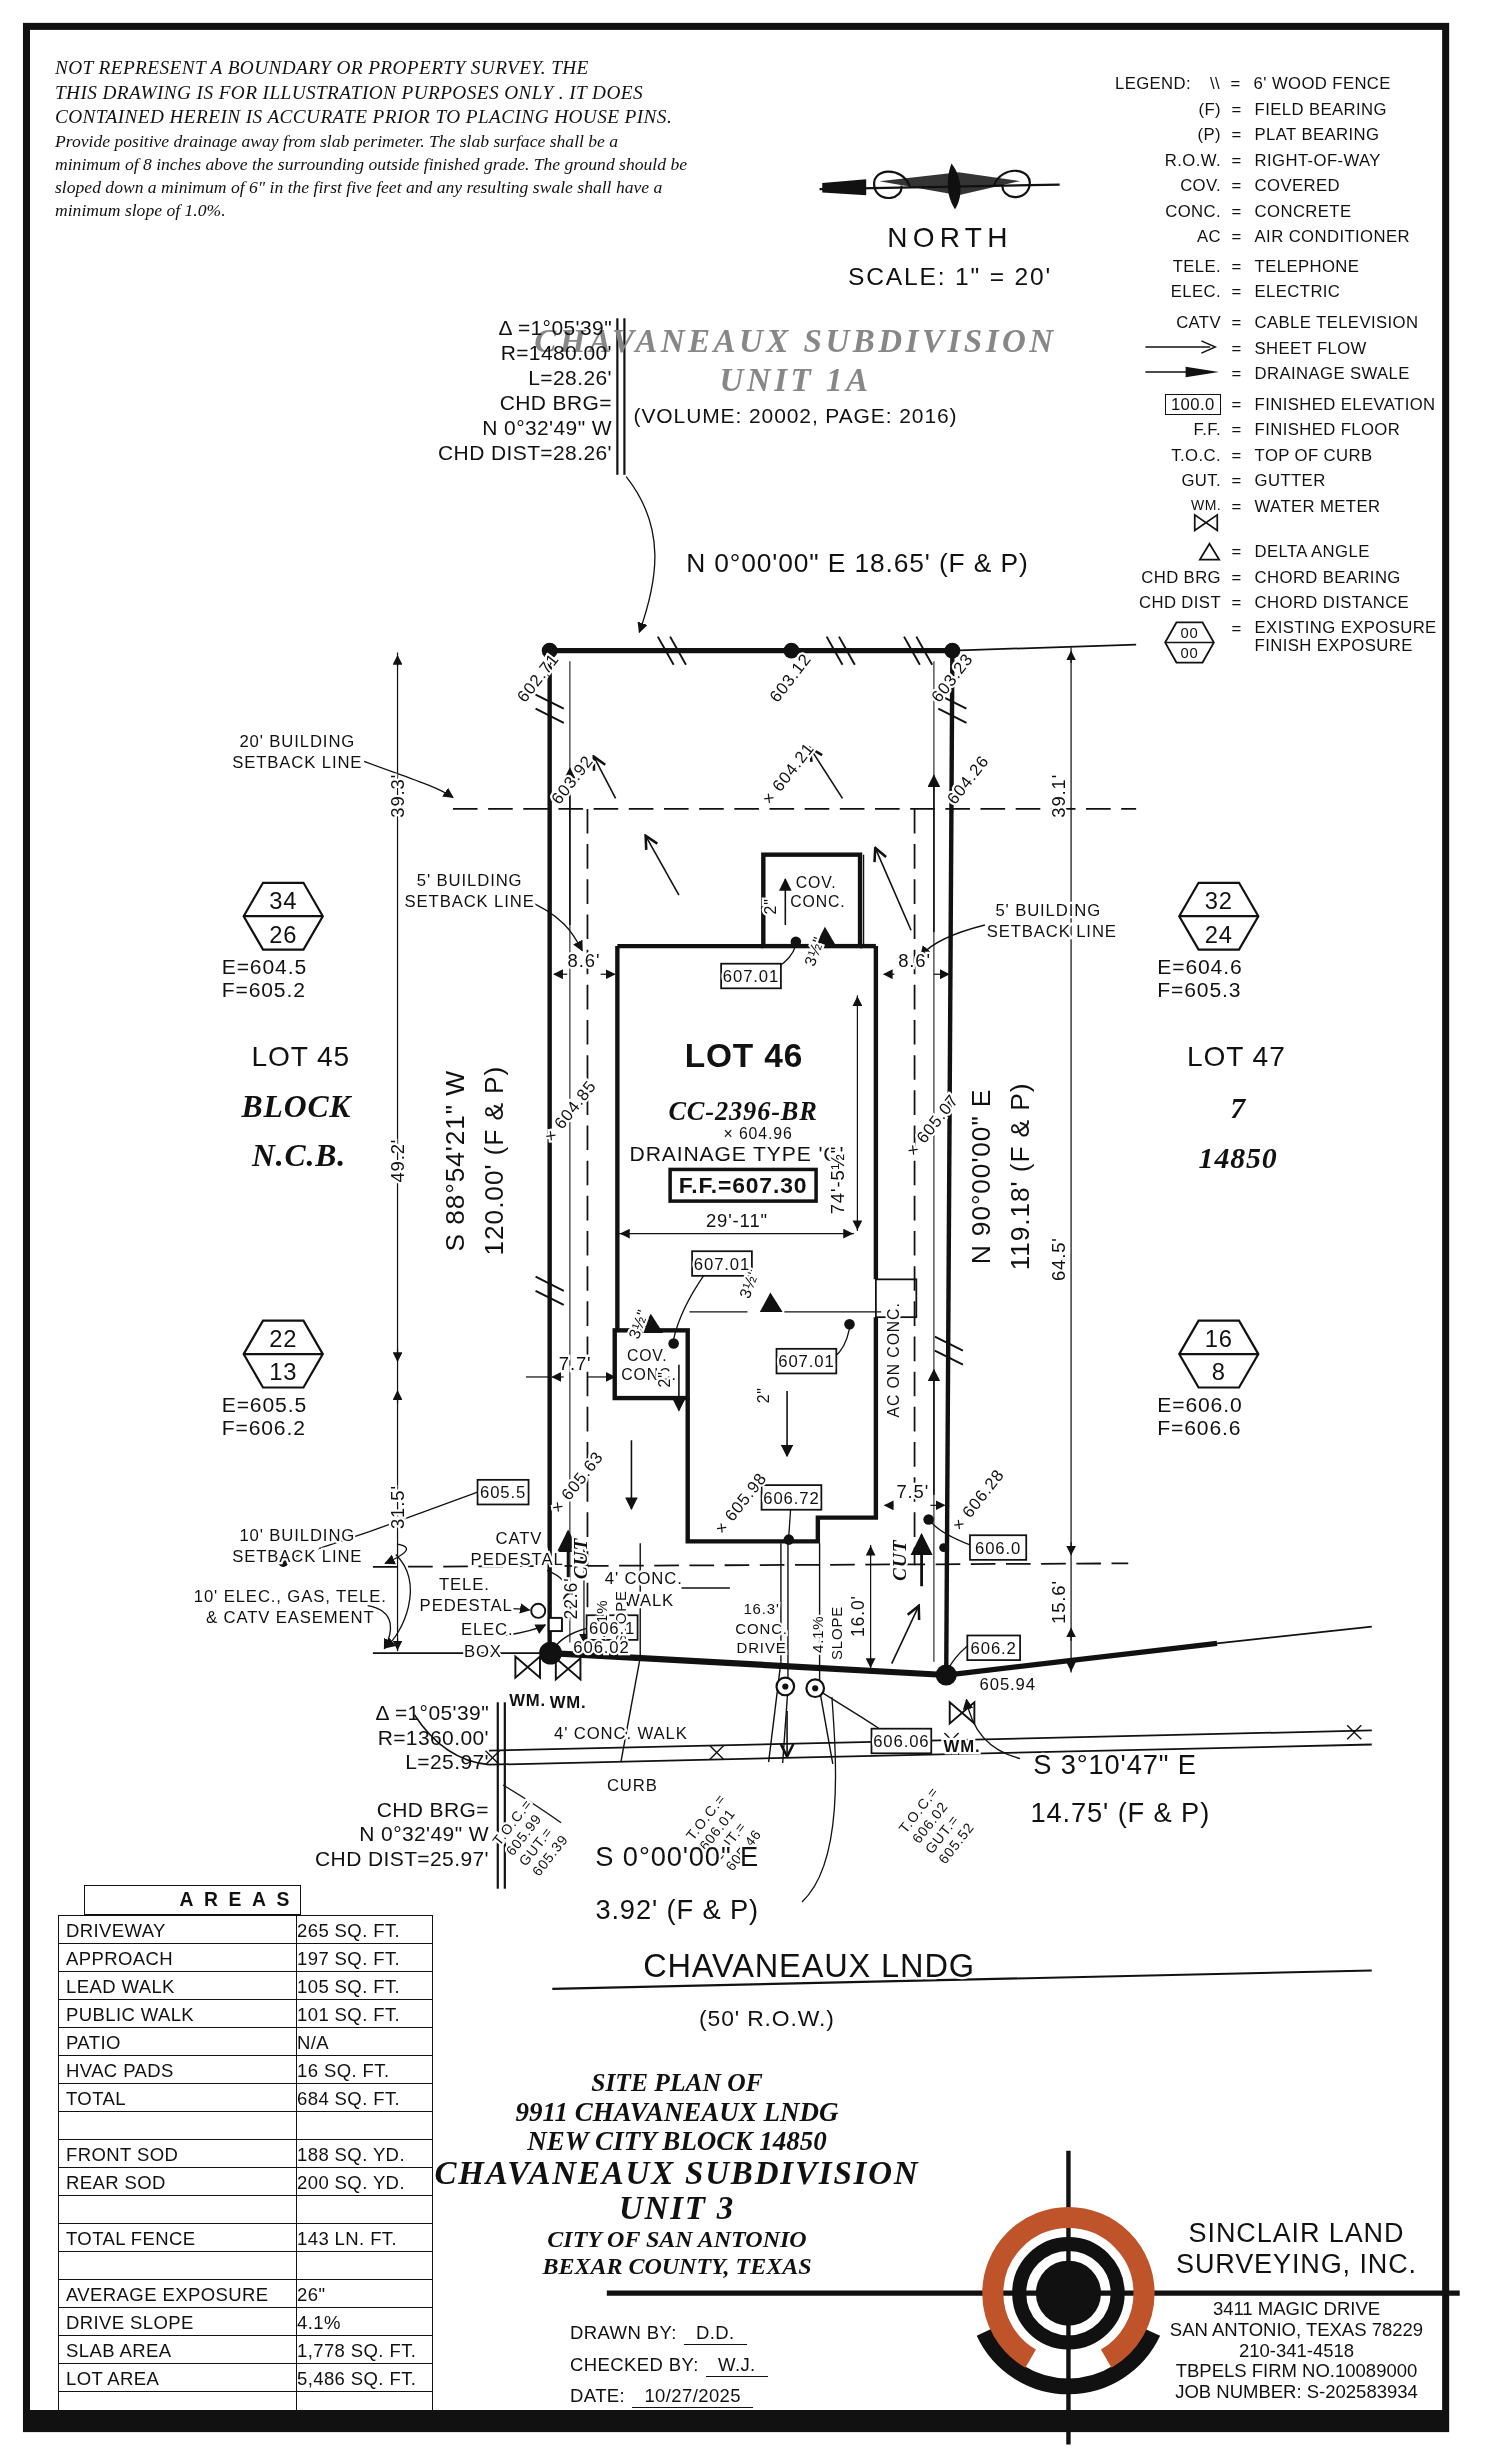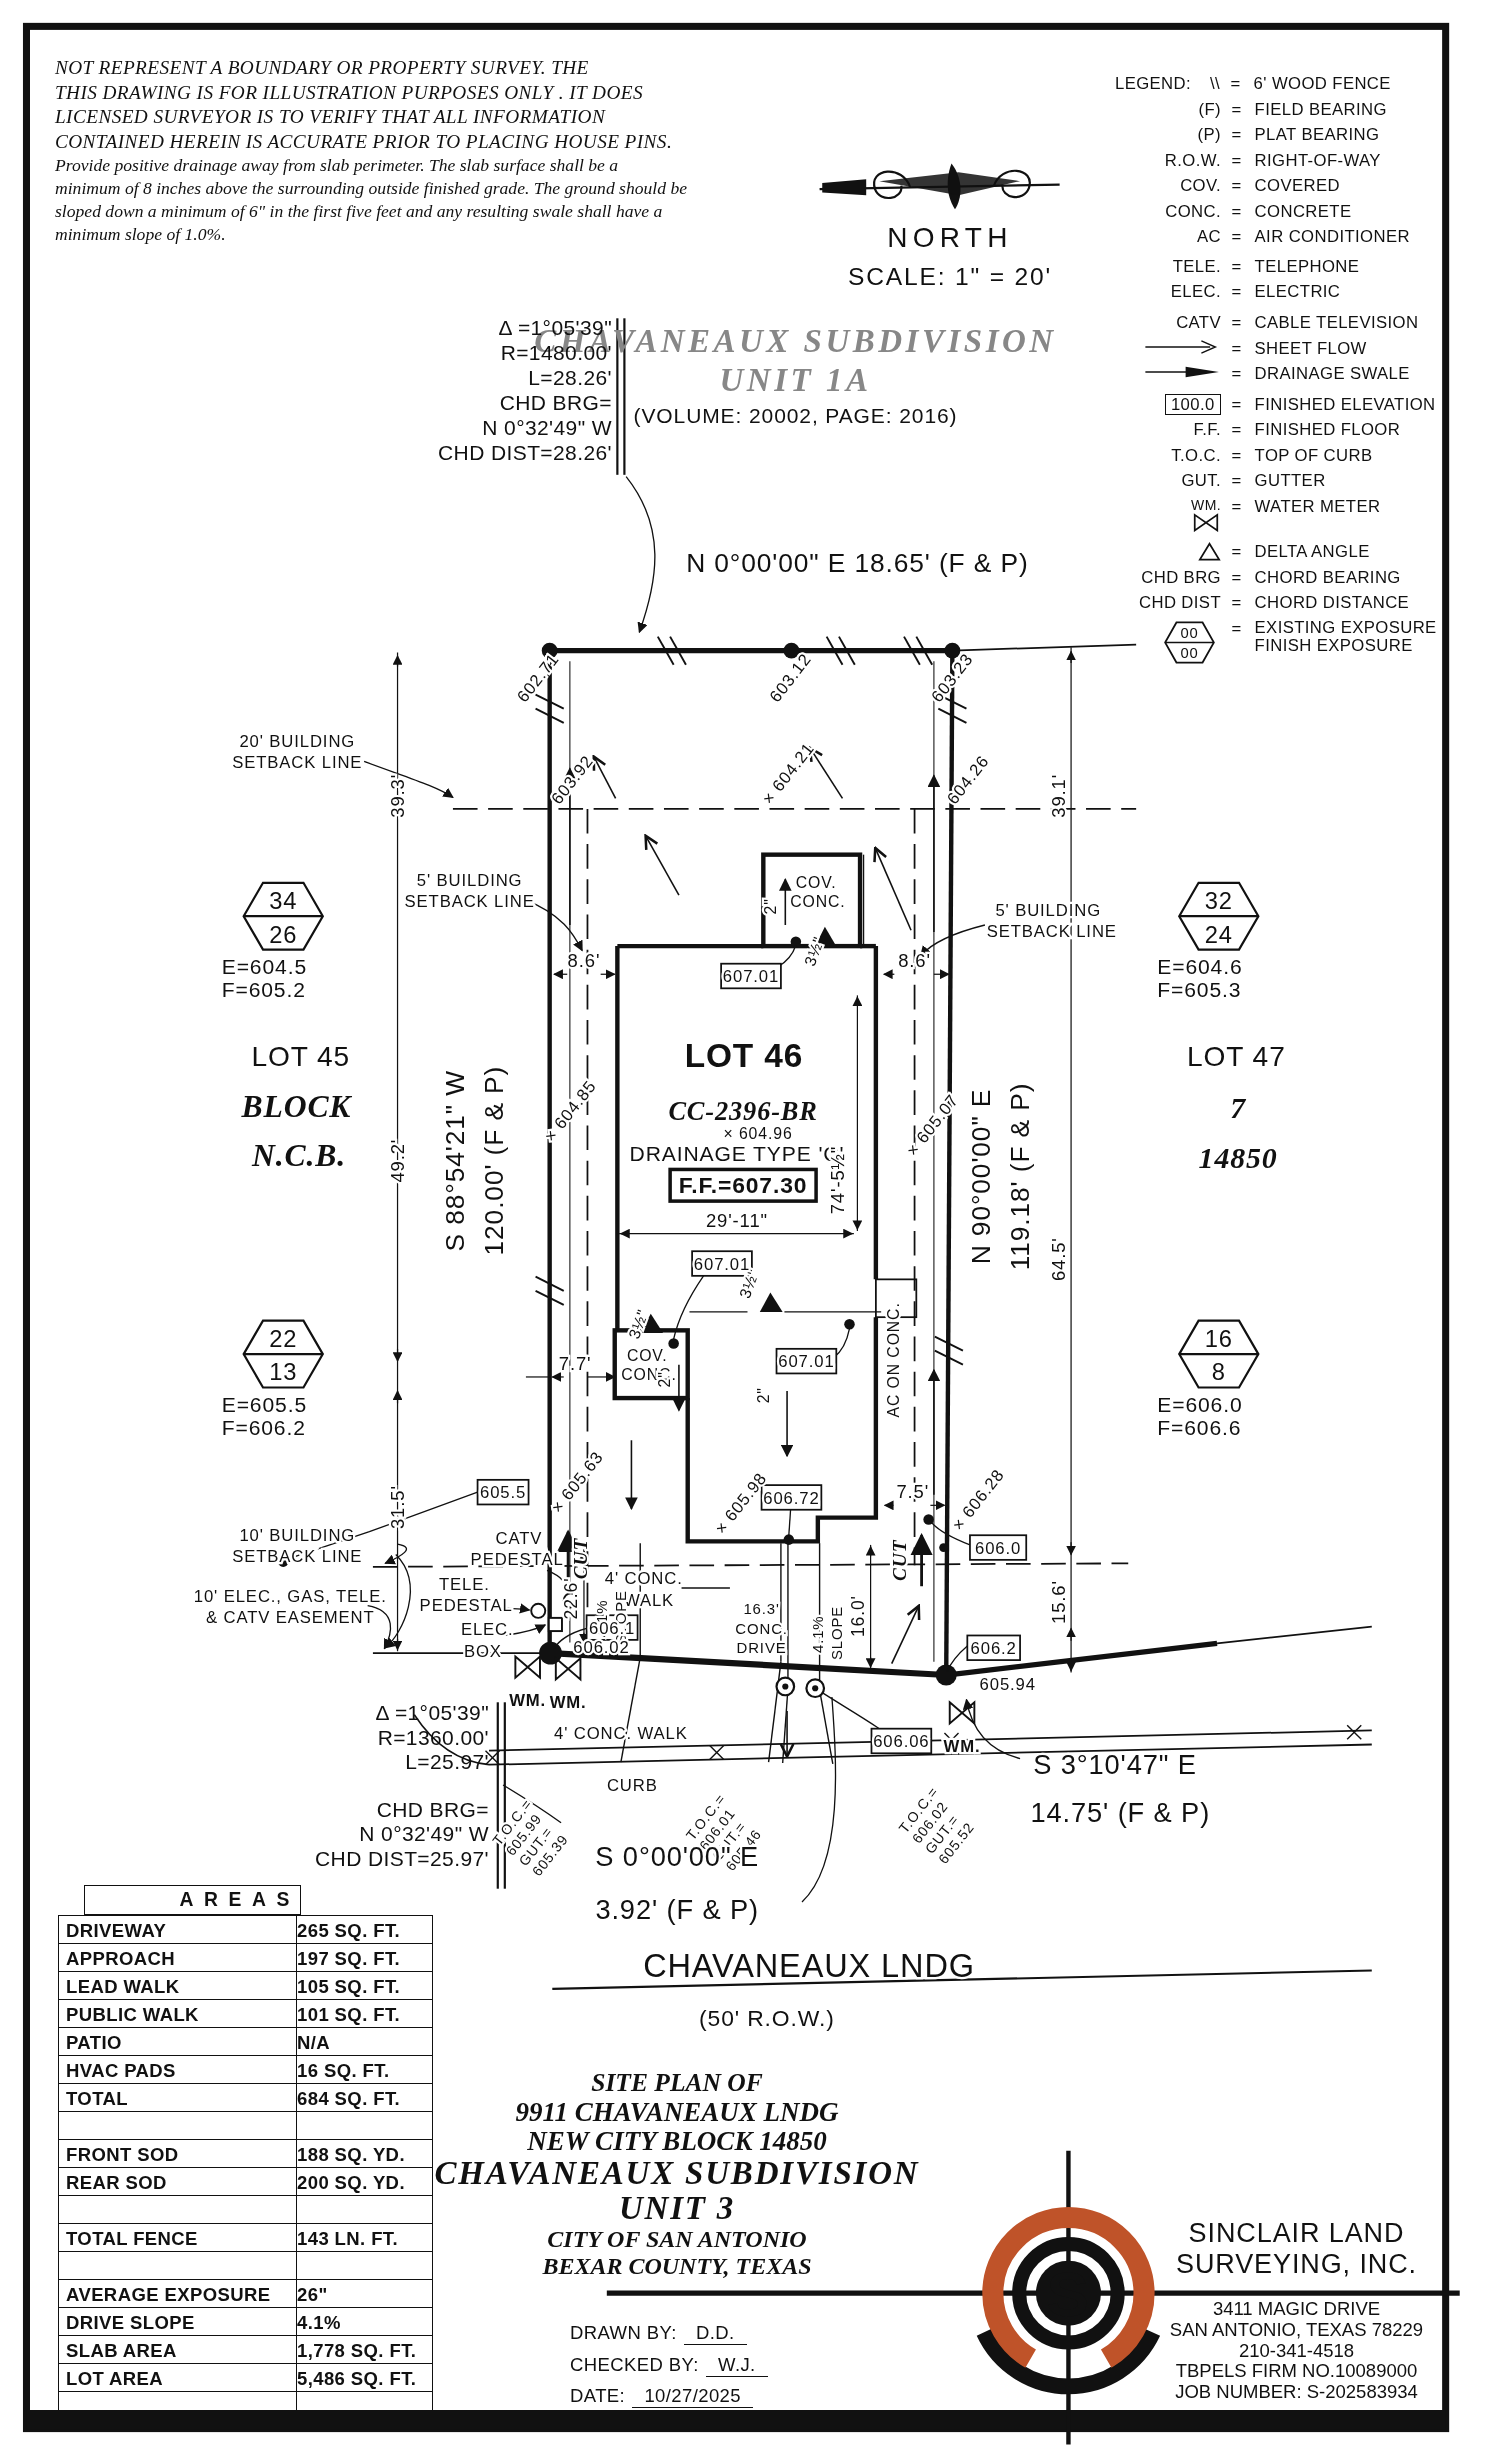--- a/index.html
+++ b/index.html
@@ -28,21 +28,21 @@
   .curveblk{width:317px;text-align:right;font-size:21px;line-height:25px;letter-spacing:0.4px;white-space:nowrap;}
   .curveTop{left:295px;top:315px;}
   .curveBottom{left:172px;top:1701px;line-height:24.6px;}
   .curveBottom .gap{margin-top:23px;}
   .north{left:818px;top:222px;width:264px;text-align:center;}
   .north .n1{font-size:28px;letter-spacing:5.3px;}
   .north .n2{font-size:24.6px;letter-spacing:1.8px;margin-top:8.8px;}
   
   .areasHdr{left:84px;top:1885px;width:215px;height:28px;border:1.8px solid #111;text-align:right;font-size:19.3px;font-weight:bold;letter-spacing:10.6px;line-height:28px;}
   .areas{left:58px;top:1915px;width:373px;border:1.8px solid #111;border-bottom:none;}
-  .ar-row{display:flex;height:27px;border-bottom:1.8px solid #111;font-size:18.5px;font-weight:700;letter-spacing:0.4px;}
+  .ar-row{display:flex;height:27px;border-bottom:1.8px solid #111;font-size:18.5px;font-weight:400;letter-spacing:0.4px;}
   .ar-l{flex:0 0 230px;border-right:1.8px solid #111;padding:3.5px 0 0 7px;}
   .ar-v{flex:1;text-align:left;padding:3.5px 7px 0 0;}
   
   .titleblock{left:413px;top:2068px;width:528px;text-align:center;font-family:"Liberation Serif",serif;font-style:italic;font-weight:bold;}
   .tb1{font-size:25.5px;line-height:30px;}
   .tb2{font-size:27px;line-height:29px;}
   .tb5{font-size:33px;line-height:35px;letter-spacing:1.8px;}
   .tb7{font-size:24px;line-height:27px;}
   .drawn{left:570px;top:2322px;width:290px;font-size:18.5px;letter-spacing:0.4px;}
   .dr-row{margin-bottom:9.7px;white-space:nowrap;}
@@ -475,21 +475,20 @@
     <circle cx="1215" cy="2608" r="86" fill="none" stroke="#bf5329" stroke-width="24" pathLength="360" stroke-dasharray="300 60" stroke-dashoffset="-120"></circle>
     <circle cx="1215" cy="2608" r="56" fill="none" stroke="#111" stroke-width="16"></circle>
     <circle cx="1215" cy="2608" r="37" fill="#111"></circle>
     <text class="noh" x="1215" y="2634" font-size="72" font-weight="bold" text-anchor="middle" fill="#bf5329" font-family="Liberation Serif, serif">S</text>
   </g>
 </svg>
 
 <div class="abs disclaimer">
   <div class="p1">NOT REPRESENT A BOUNDARY OR PROPERTY SURVEY. THE</div>
   <div class="p1">THIS DRAWING IS FOR ILLUSTRATION PURPOSES ONLY . IT DOES</div>
-  <div class="p1">LICENSED SURVEYOR IS TO VERIFY THAT ALL INFORMATION</div>
   <div class="p1">CONTAINED HEREIN IS ACCURATE PRIOR TO PLACING HOUSE PINS.</div>
   <div class="p2">Provide positive drainage away from slab perimeter. The slab surface shall be a</div>
   <div class="p2">minimum of 8 inches above the surrounding outside finished grade. The ground should be</div>
   <div class="p2">sloped down a minimum of 6" in the first five feet and any resulting swale shall have a</div>
   <div class="p2">minimum slope of 1.0%.</div>
 </div>
 
 <div class="abs north">
   <div class="n1">NORTH</div>
   <div class="n2">SCALE: 1" = 20'</div>

